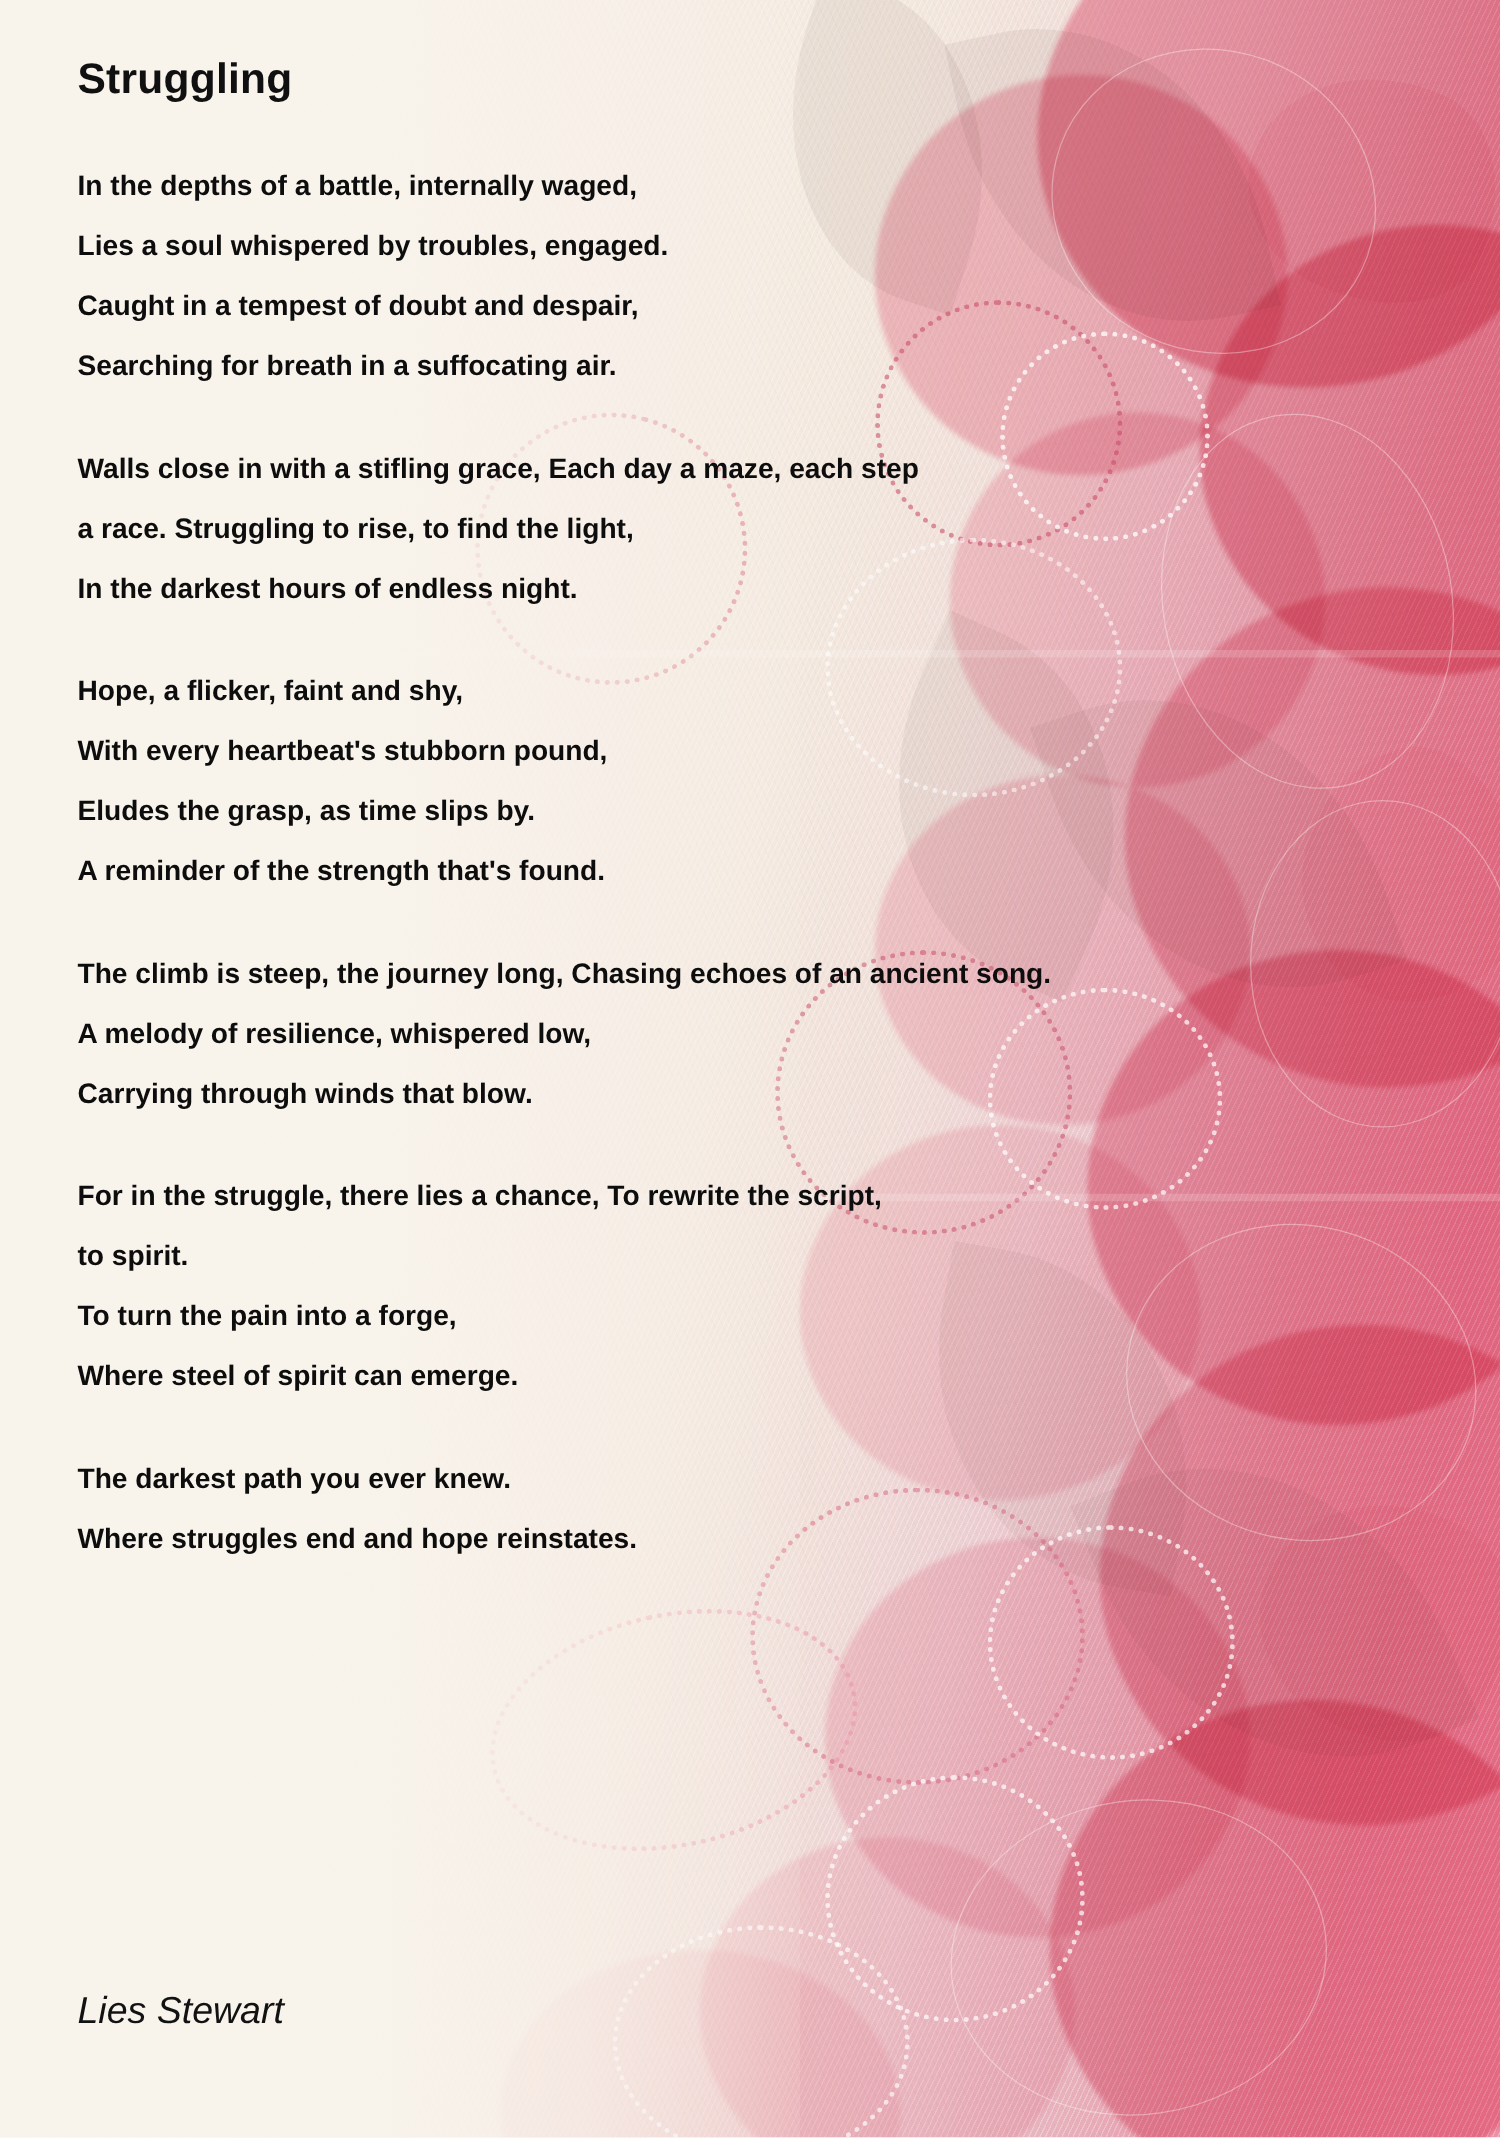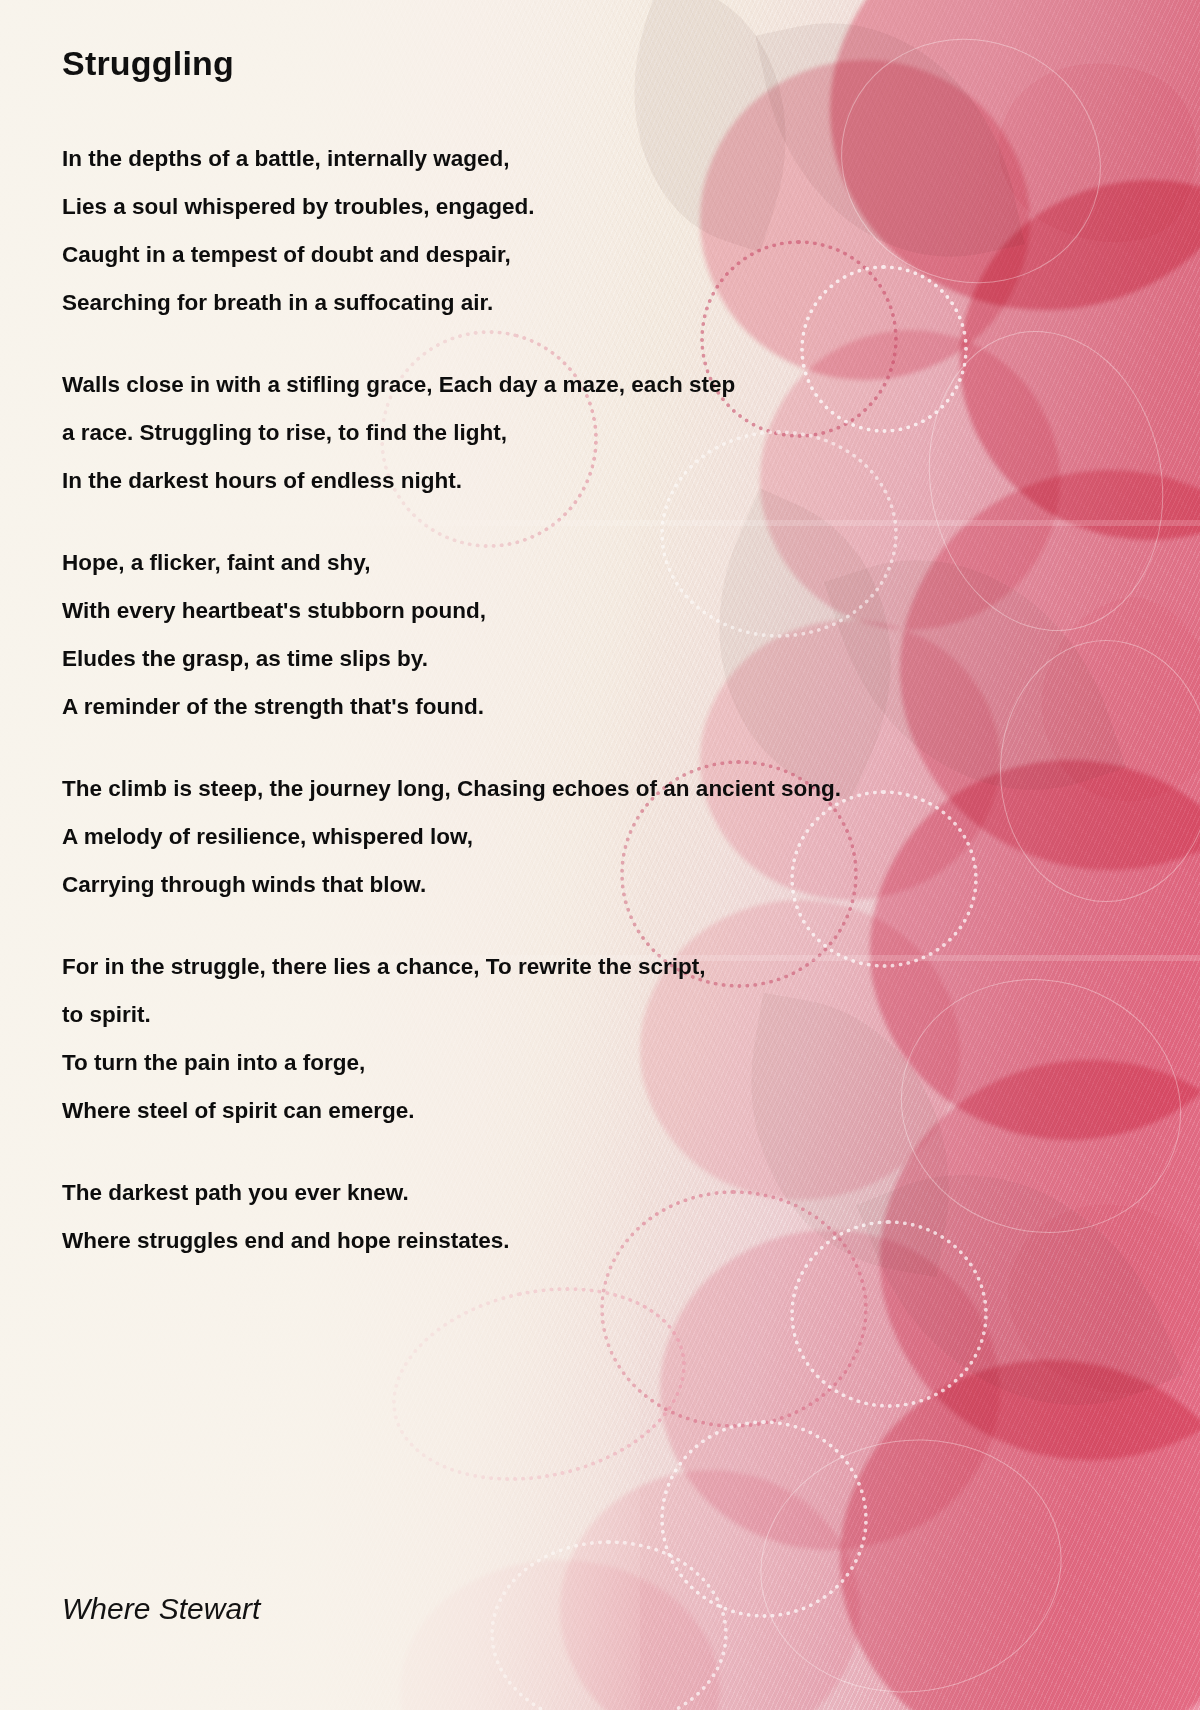--- a/index.html
+++ b/index.html
@@ -92,21 +92,21 @@
     left: 62px;
     top: 44px;
     font-size: 34px;
     font-weight: bold;
     color: #101010;
     letter-spacing: 0.2px;
   }
   .poem {
     position: absolute;
     left: 62px;
-    top: 135px;
+    top: 125px;
     width: 1060px;
   }
   .stanza {
     margin: 0 0 34px 0;
   }
   .line {
     font-size: 22.5px;
     font-weight: bold;
     color: #0d0d0d;
     line-height: 48px;
@@ -216,15 +216,15 @@
         <div class="line">To turn the pain into a forge,</div>
         <div class="line">Where steel of spirit can emerge.</div>
       </div>
 
       <div class="stanza">
         <div class="line">The darkest path you ever knew.</div>
         <div class="line">Where struggles end and hope reinstates.</div>
       </div>
     </div>
 
-    <div class="author">Where Stewart</div>
+    <div class="author">Lies Stewart</div>
   </div>
 </div>
 
 </body></html>

